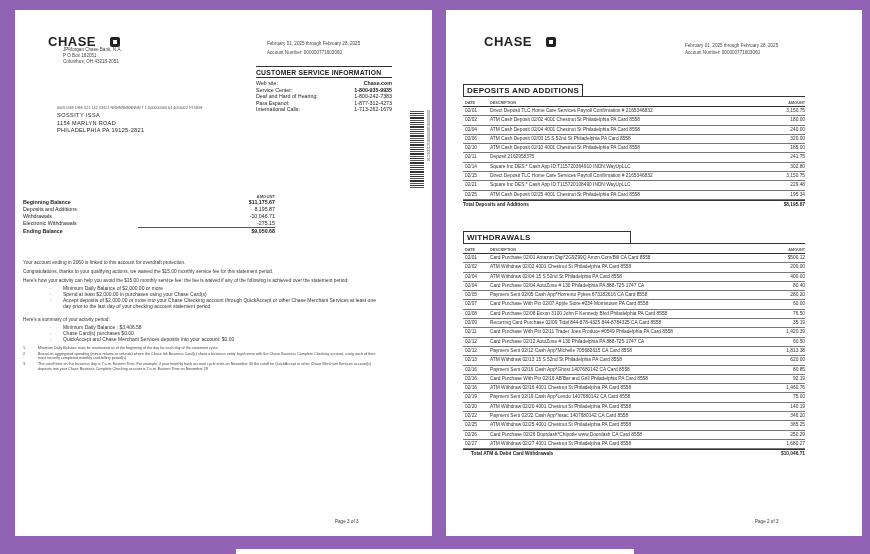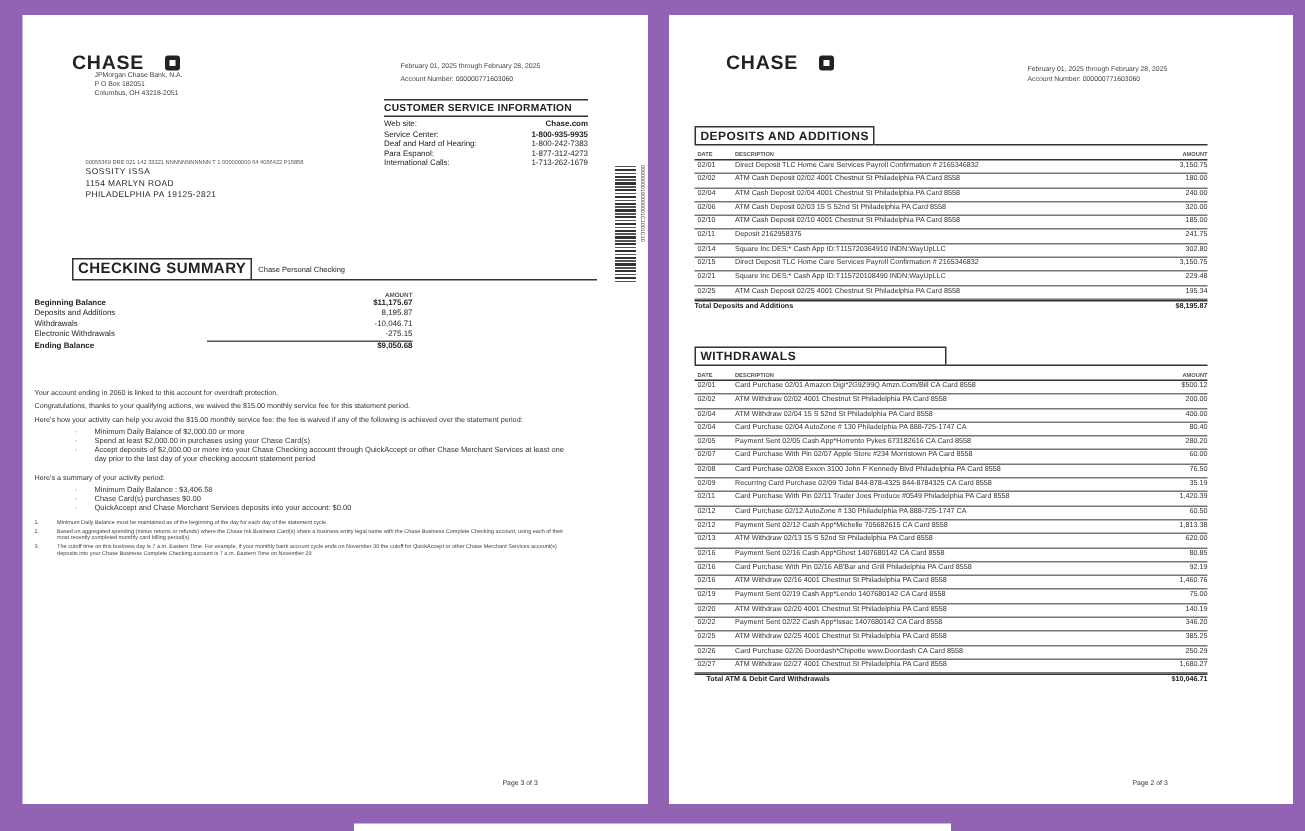--- a/index.html
+++ b/index.html
@@ -121,24 +121,20 @@
   <div class="addr-block" style="left:42px; top:96px; width:240px;">
     <div style="font-size:3.8px; color:#555; white-space:nowrap;">00055369 DRE 021 142 33321 NNNNNNNNNNN T 1 000000000 64 4056422 P15858</div>
     <div style="font-size:5.6px; line-height:8px; margin-top:1px; letter-spacing:0.4px;">SOSSITY  ISSA</div>
     <div style="font-size:5.6px; line-height:7px; margin-top:1px; letter-spacing:0.3px;">1154 MARLYN ROAD</div>
     <div style="font-size:5.6px; line-height:7px; letter-spacing:0.3px;">PHILADELPHIA PA 19125-2821</div>
   </div>
 
   <div class="barcode"></div>
   <div class="barcode-text">00000000180000001C1001C10</div>
 
-  <div class="section-head" style="left:33px; top:162px; width:350px;">
-    <span class="section-box" style="font-size:10px;">CHECKING SUMMARY</span>
-    <span class="section-line" style="font-size:5px; padding-left:4px; padding-bottom:3px;">Chase Personal Checking</span>
-  </div>
 
   <div class="sum-table">
     <div class="sum-head">AMOUNT</div>
     <div class="sum-row bold">
       <span>Beginning Balance</span>
       <span>$11,175.67</span>
     </div>
     <div class="sum-row">
       <span>Deposits and Additions</span>
       <span>8,195.87</span>

